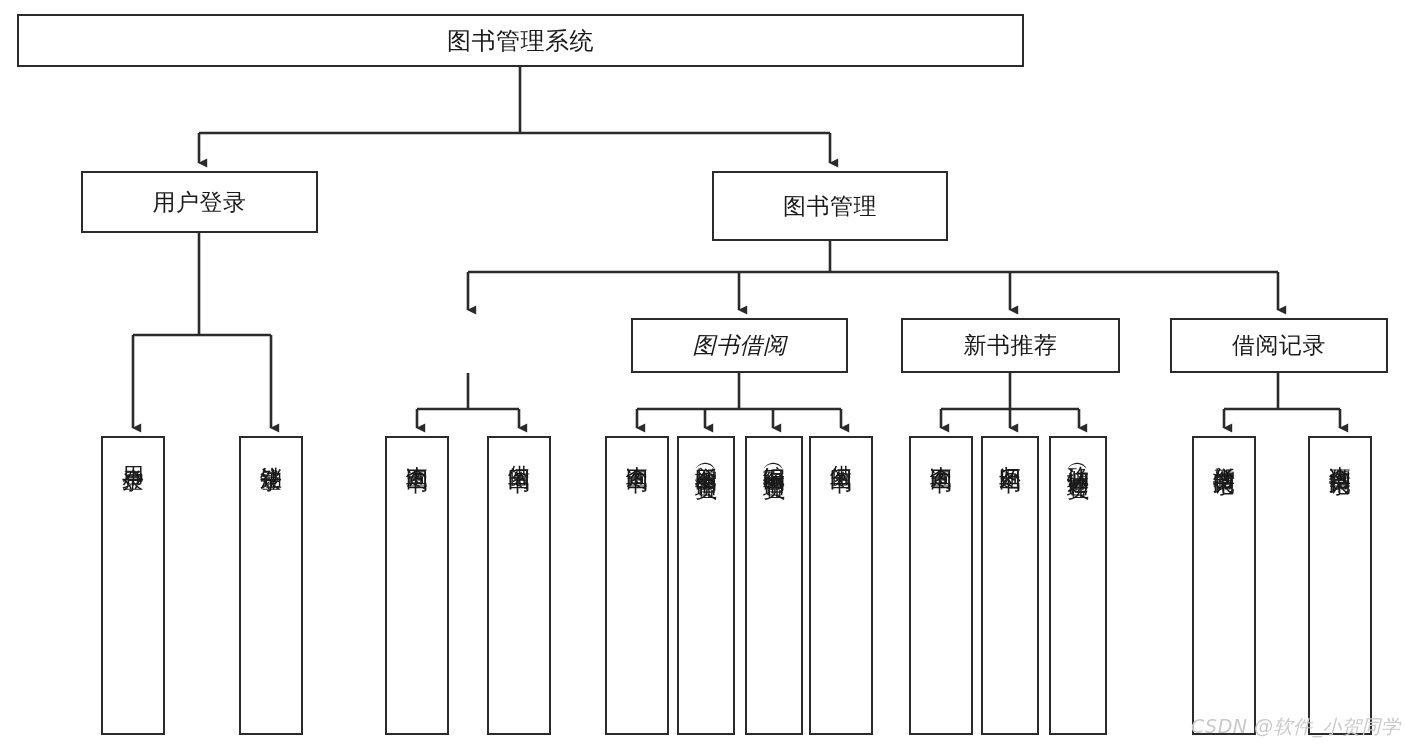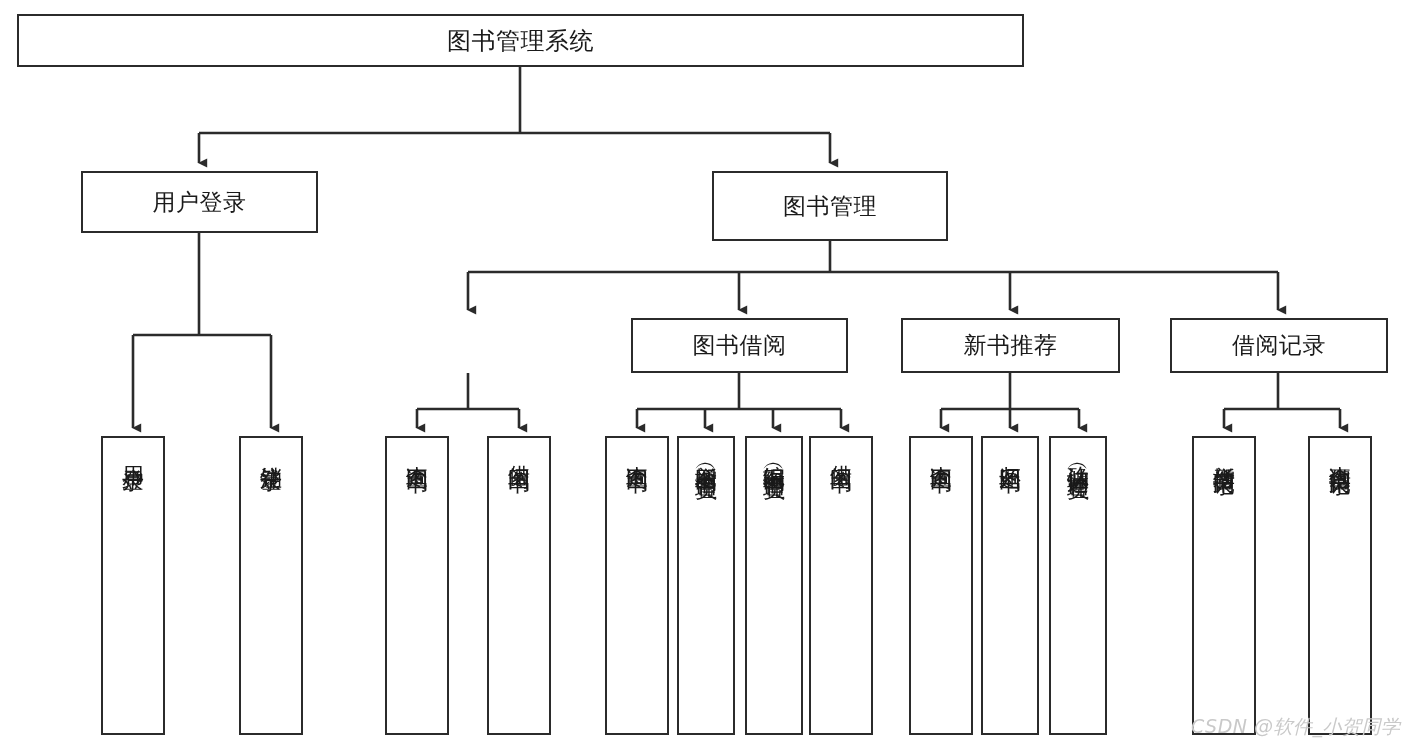--- a/index.html
+++ b/index.html
@@ -118,21 +118,21 @@
       <path d="M1224,409 L1224,428" marker-end="url(#arrow)"></path>
       <path d="M1340,409 L1340,428" marker-end="url(#arrow)"></path>
     </g>
   </svg>
 
   <div class="node horizontal root" style="left:17px; top:14px; width:1007px; height:53px;">图书管理系统</div>
 
   <div class="node horizontal" style="left:81px; top:171px; width:237px; height:62px;">用户登录</div>
   <div class="node horizontal" style="left:712px; top:171px; width:236px; height:70px;">图书管理</div>
 
-  <div class="node horizontal" style="left:631px; top:318px; width:217px; height:55px;">图书借阅</div>
+  <div class="node horizontal" style="left:631px; top:318px; width:217px; height:55px;font-style:italic;">图书借阅</div>
   <div class="node horizontal" style="left:901px; top:318px; width:219px; height:55px;">新书推荐</div>
   <div class="node horizontal" style="left:1170px; top:318px; width:218px; height:55px;">借阅记录</div>
 
   <div class="node vertical" style="left:101px; top:436px; width:64px; height:299px;">
     <span class="vlabel">用户登录</span>
   </div>
   <div class="node vertical" style="left:239px; top:436px; width:64px; height:299px;">
     <span class="vlabel">注销登录</span>
   </div>
 

